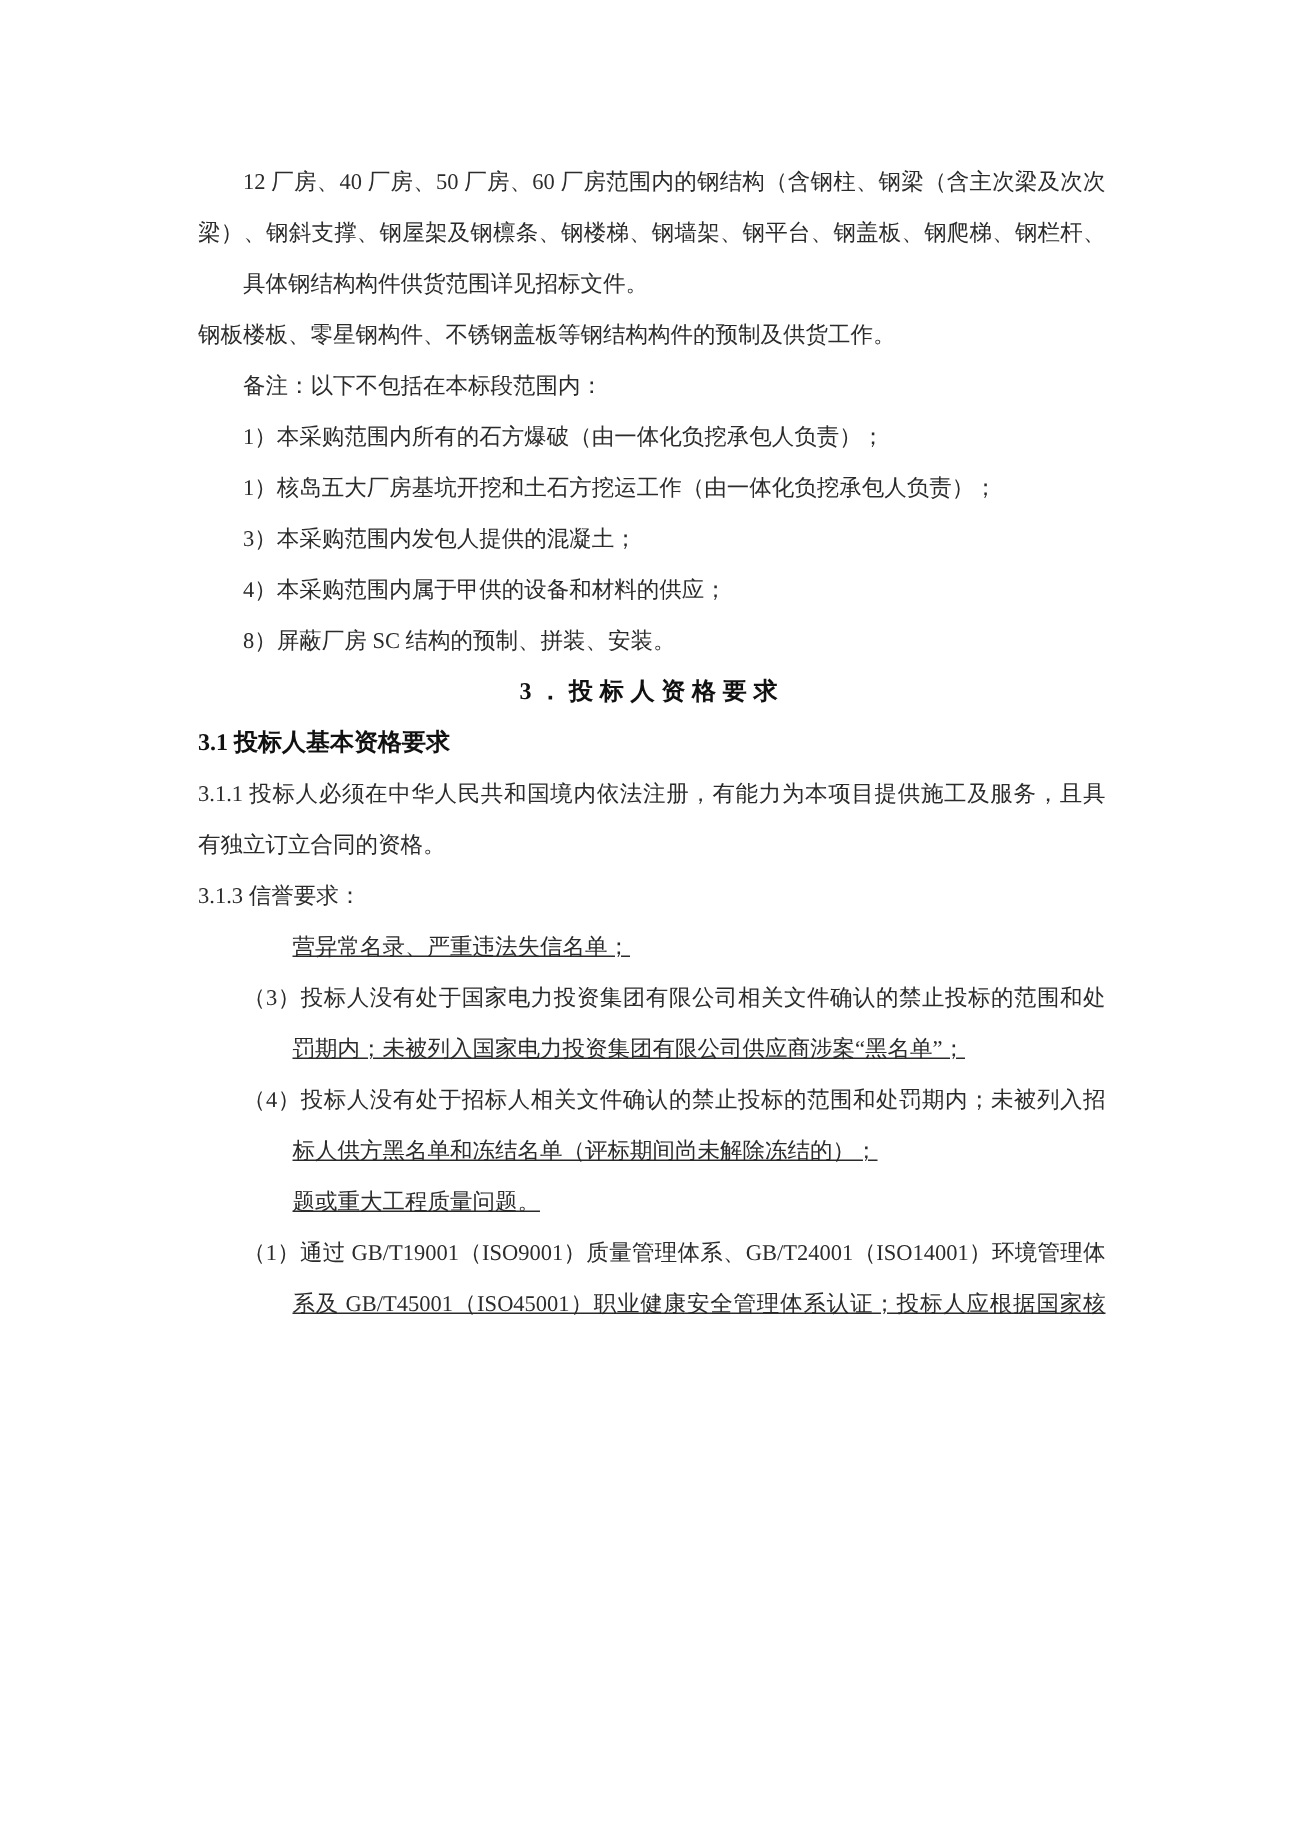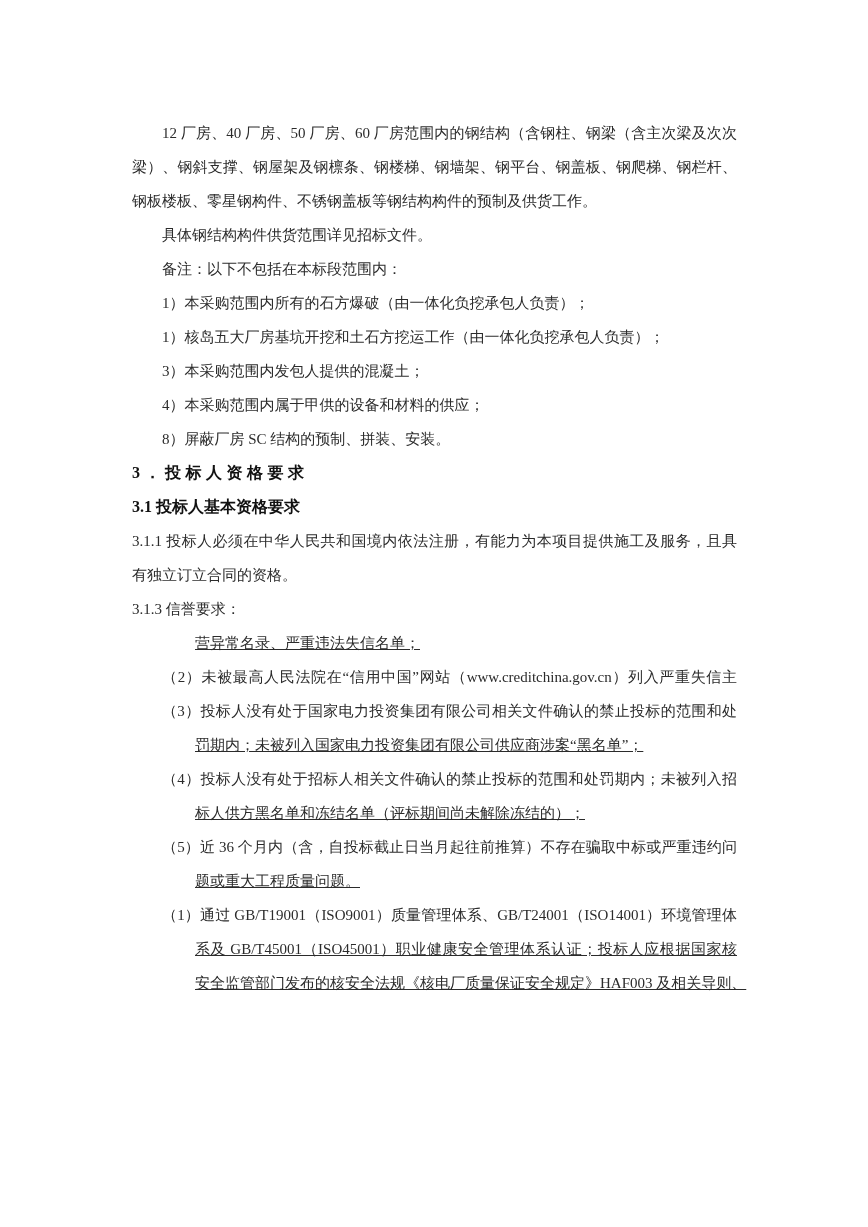--- a/index.html
+++ b/index.html
@@ -11,21 +11,21 @@
     position: relative;
     width: 868px;
     height: 1227px;
     background: #ffffff;
     overflow: hidden;
     font-family: "Liberation Serif", "DejaVu Serif", serif;
   }
   .content {
     position: absolute;
     left: 132px;
-    top: 116px;
+    top: 105px;
     width: 605px;
     color: #2b2b2b;
     font-size: 15px;
     line-height: 34px;
   }
   .line {
     height: 34px;
     line-height: 34px;
     white-space: nowrap;
   }
@@ -35,47 +35,45 @@
     text-align: justify;
     text-align-last: justify;
   }
   .bold {
     font-weight: 700;
     color: #111111;
     font-size: 16px;
   }
   .spread {
     letter-spacing: 4.5px;
+    text-align: center;
   }
 </style>
 </head>
 <body>
 
 <div class="page">
   <div class="content" id="content">
       <div class="line ind1 just">12 厂房、40 厂房、50 厂房、60 厂房范围内的钢结构（含钢柱、钢梁（含主次梁及次次</div>
       <div class="line just">梁）、钢斜支撑、钢屋架及钢檩条、钢楼梯、钢墙架、钢平台、钢盖板、钢爬梯、钢栏杆、</div>
+      <div class="line ind1">具体钢结构构件供货范围详见招标文件。</div>
       <div class="line">钢板楼板、零星钢构件、不锈钢盖板等钢结构构件的预制及供货工作。</div>
-      <div class="line ind1">具体钢结构构件供货范围详见招标文件。</div>
       <div class="line ind1">备注：以下不包括在本标段范围内：</div>
       <div class="line ind1">1）本采购范围内所有的石方爆破（由一体化负挖承包人负责）；</div>
       <div class="line ind1">1）核岛五大厂房基坑开挖和土石方挖运工作（由一体化负挖承包人负责）；</div>
       <div class="line ind1">3）本采购范围内发包人提供的混凝土；</div>
       <div class="line ind1">4）本采购范围内属于甲供的设备和材料的供应；</div>
       <div class="line ind1">8）屏蔽厂房 SC 结构的预制、拼装、安装。</div>
       <div class="line bold spread">3．投标人资格要求</div>
       <div class="line bold">3.1 投标人基本资格要求</div>
       <div class="line just">3.1.1 投标人必须在中华人民共和国境内依法注册，有能力为本项目提供施工及服务，且具</div>
       <div class="line">有独立订立合同的资格。</div>
       <div class="line">3.1.3 信誉要求：</div>
       <div class="line ind2">营异常名录、严重违法失信名单；</div>
-      <div class="line ind1 just">（2）未被最高人民法院在“信用中国”网站（www.creditchina.gov.cn）列入严重失信主</div>
       <div class="line ind1 just">（3）投标人没有处于国家电力投资集团有限公司相关文件确认的禁止投标的范围和处</div>
       <div class="line ind2">罚期内；未被列入国家电力投资集团有限公司供应商涉案“黑名单”；</div>
       <div class="line ind1 just">（4）投标人没有处于招标人相关文件确认的禁止投标的范围和处罚期内；未被列入招</div>
       <div class="line ind2">标人供方黑名单和冻结名单（评标期间尚未解除冻结的）；</div>
-      <div class="line ind1 just">（5）近 36 个月内（含，自投标截止日当月起往前推算）不存在骗取中标或严重违约问</div>
       <div class="line ind2">题或重大工程质量问题。</div>
       <div class="line ind1 just">（1）通过 GB/T19001（ISO9001）质量管理体系、GB/T24001（ISO14001）环境管理体</div>
       <div class="line ind2 just">系及 GB/T45001（ISO45001）职业健康安全管理体系认证；投标人应根据国家核</div>
-      <div class="line ind2 just">安全监管部门发布的核安全法规《核电厂质量保证安全规定》HAF003 及相关导则、</div>
     </div>
 </div>
 
 </body></html>

